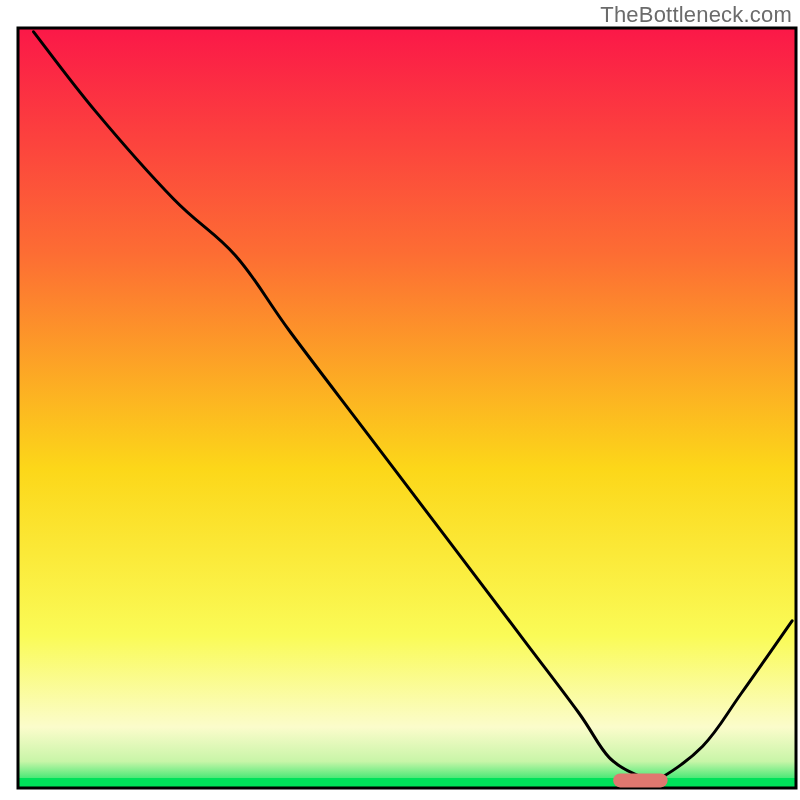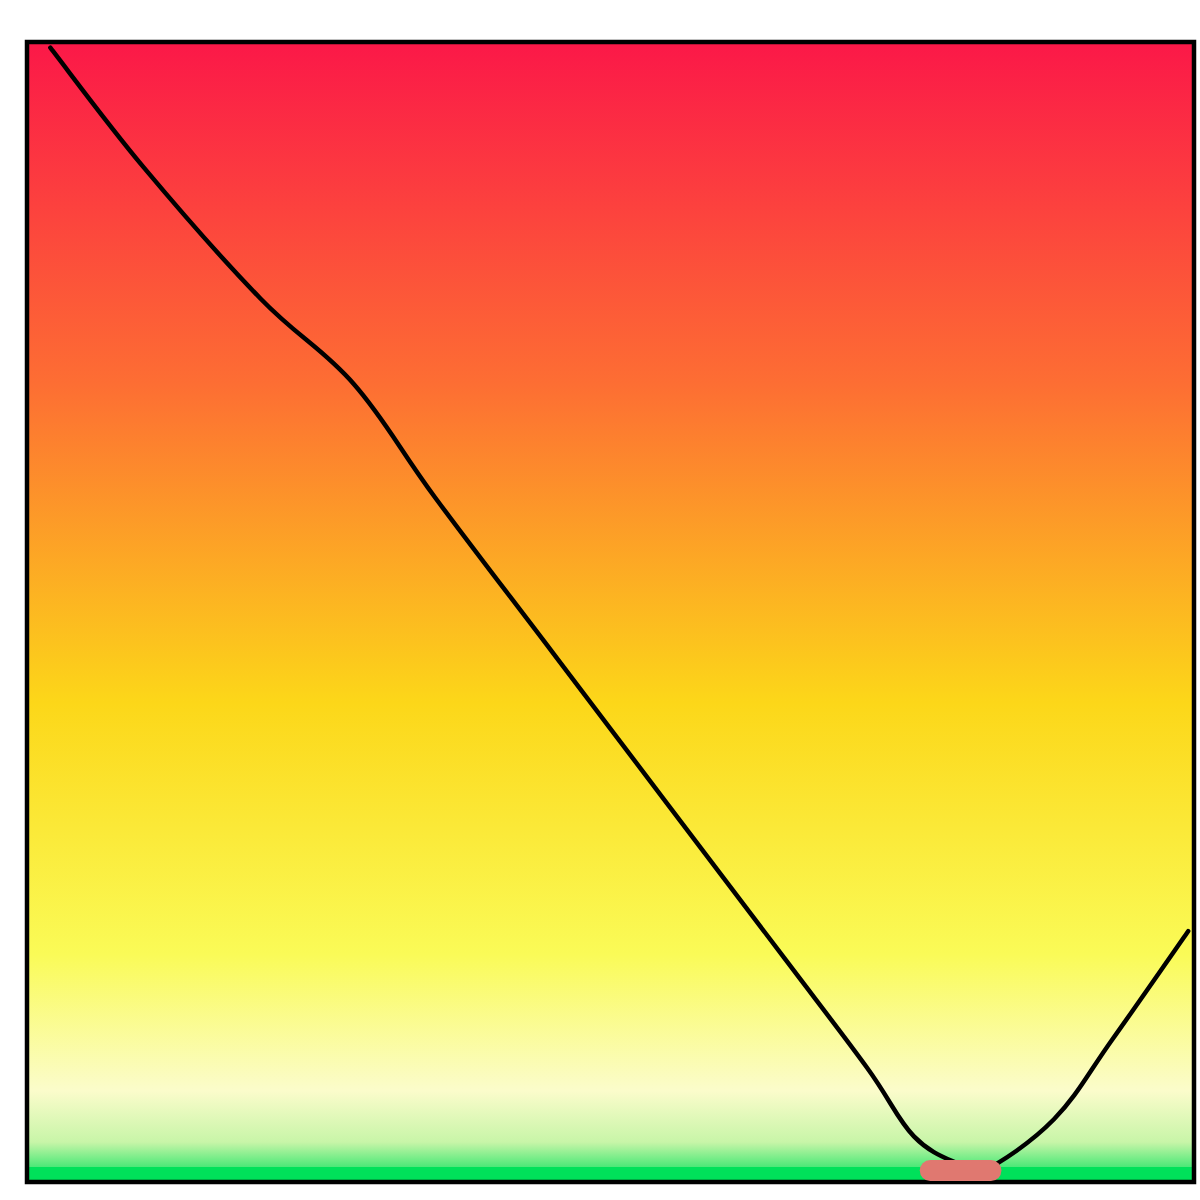--- a/index.html
+++ b/index.html
@@ -26,20 +26,21 @@
     user-select: none;
   }
   svg {
     display: block;
   }
 </style>
 </head>
 <body>
 
 <div class="frame">
+  <div class="watermark">TheBottleneck.com</div>
   <svg id="chart-svg" width="800" height="800" viewBox="0 0 800 800">
       <defs>
         <linearGradient id="bg-grad" x1="0" y1="0" x2="0" y2="1">
           <stop offset="0%" stop-color="#fb1848"></stop>
           <stop offset="30%" stop-color="#fd6e33"></stop>
           <stop offset="57.99999999999999%" stop-color="#fcd719"></stop>
           <stop offset="80%" stop-color="#fafb57"></stop>
           <stop offset="92%" stop-color="#fbfccb"></stop>
           <stop offset="96.5%" stop-color="#c8f5a8"></stop>
           <stop offset="100%" stop-color="#00e15a"></stop>

